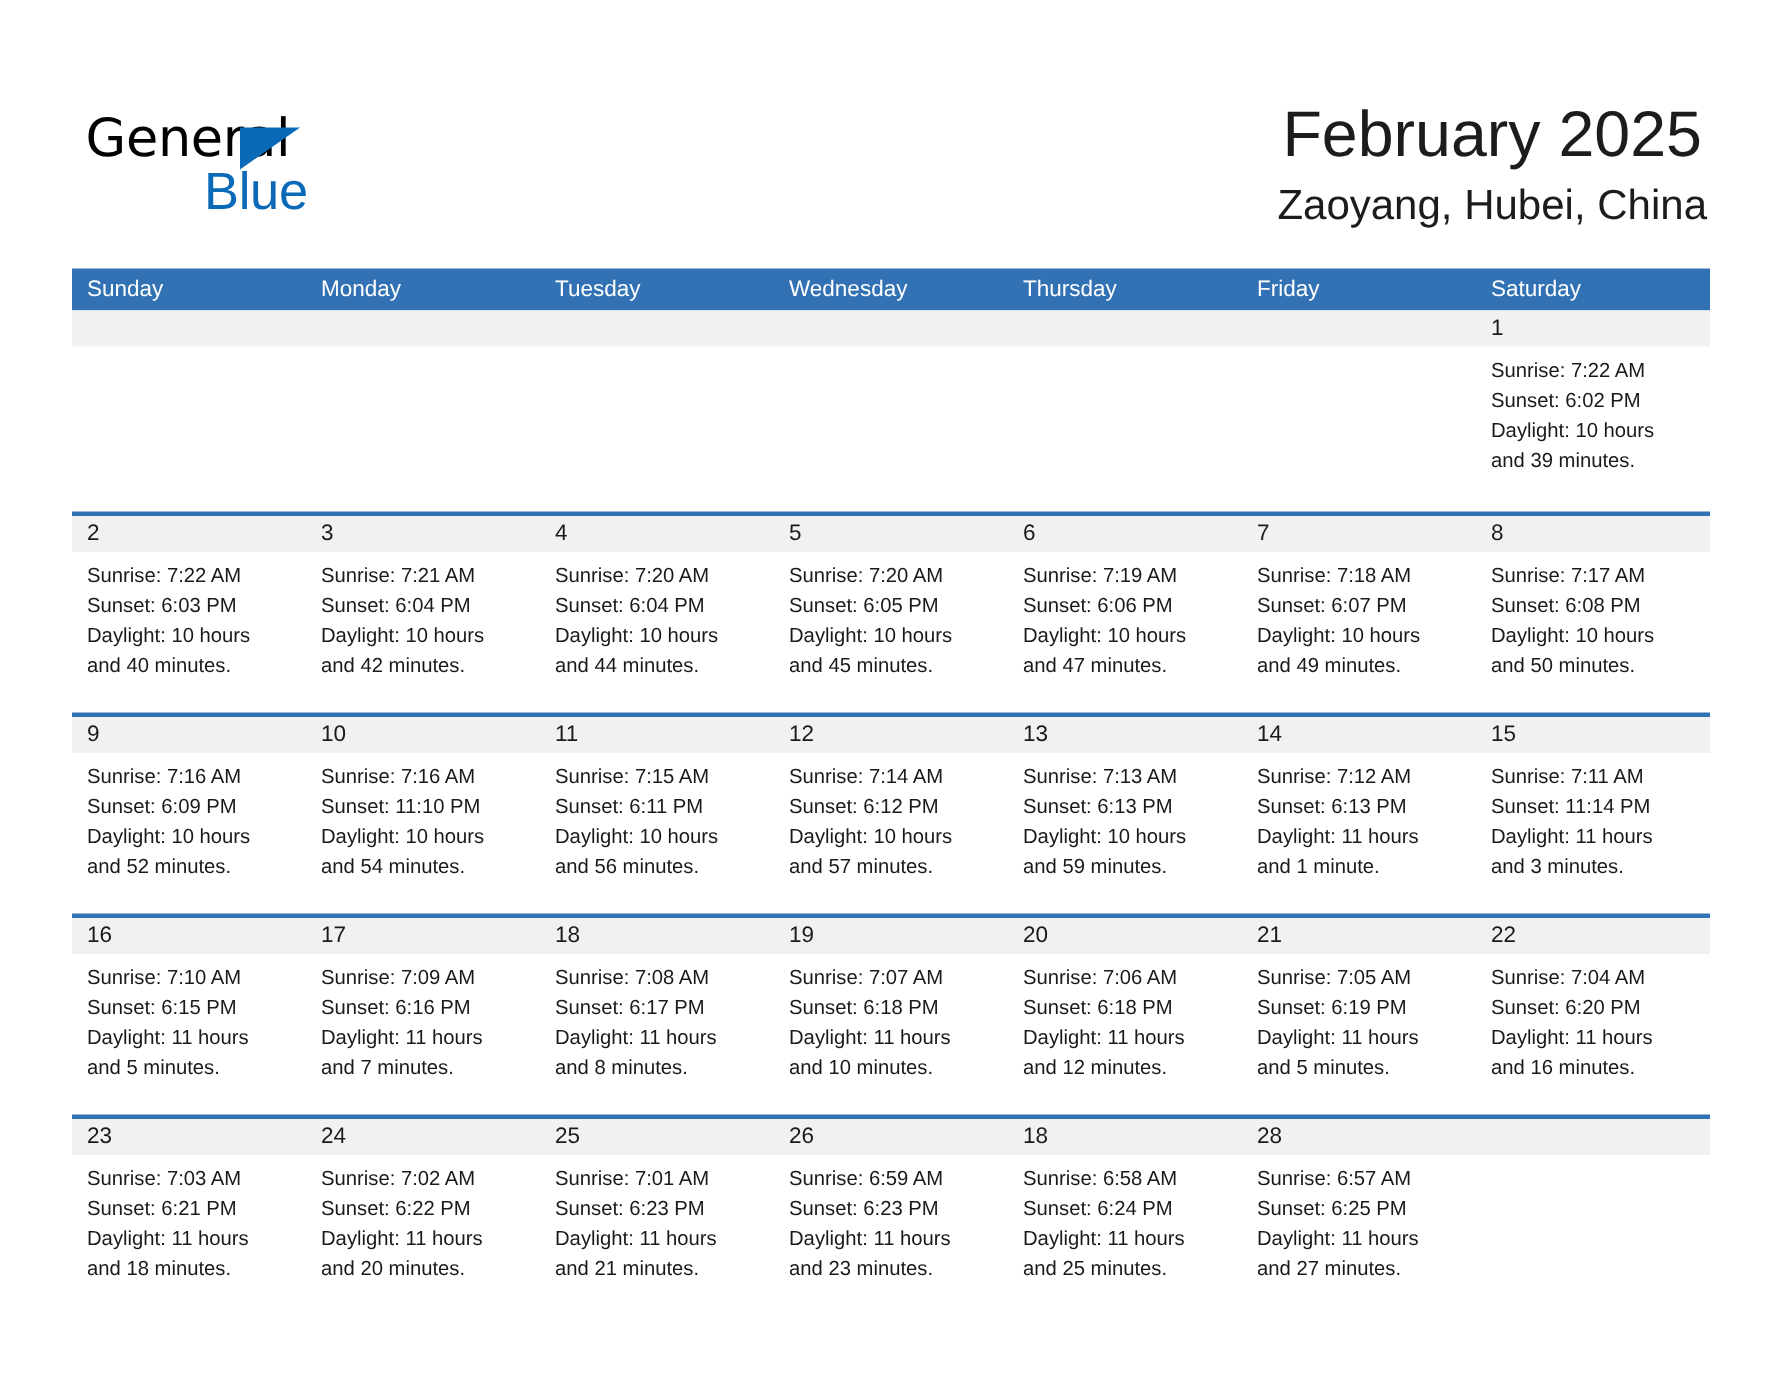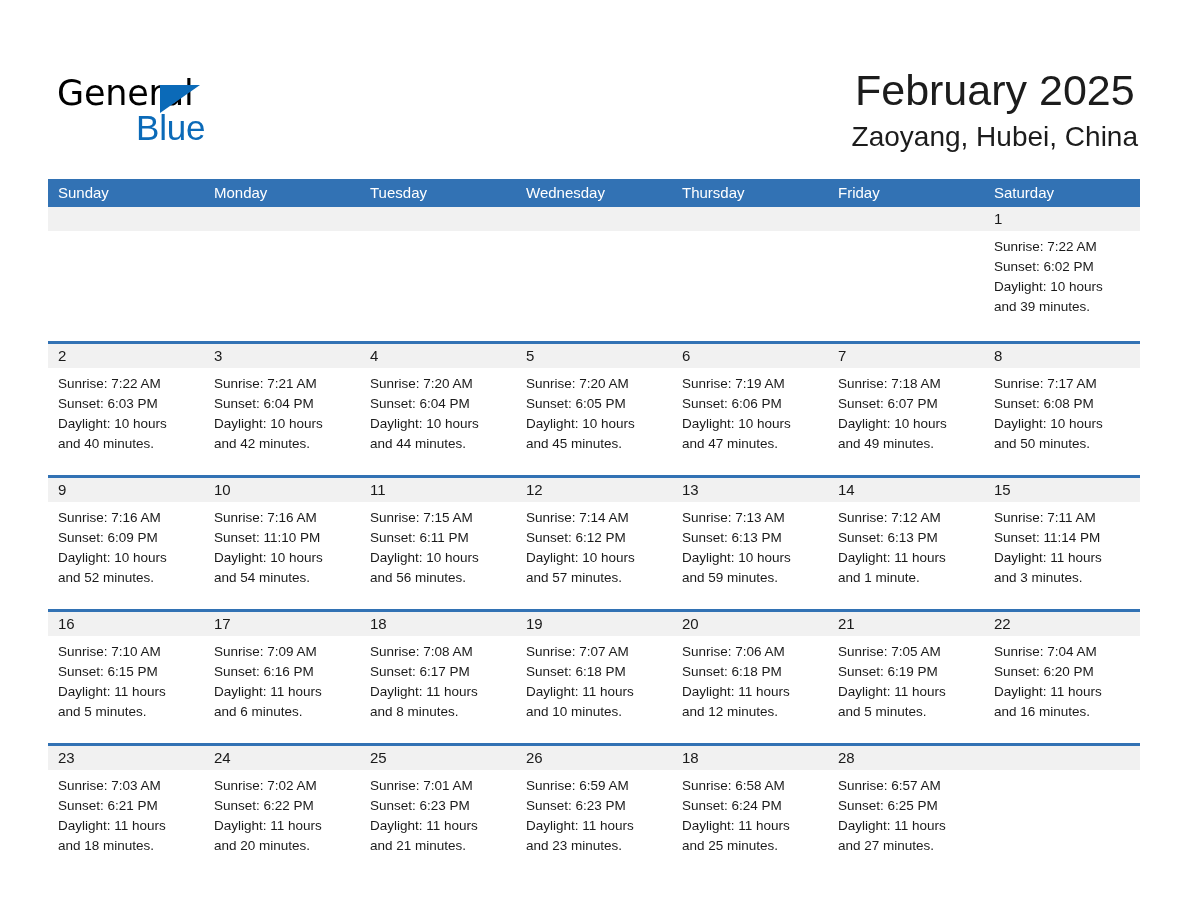--- a/index.html
+++ b/index.html
@@ -406,21 +406,21 @@
             </div>
           </div>
           <div class="cell">
             <div class="daynum-band">
               <span class="daynum">17</span>
             </div>
             <div class="cell-body">
               <div class="cell-line">Sunrise: 7:09 AM</div>
               <div class="cell-line">Sunset: 6:16 PM</div>
               <div class="cell-line">Daylight: 11 hours</div>
-              <div class="cell-line">and 6 minutes.</div>
+              <div class="cell-line">and 7 minutes.</div>
             </div>
           </div>
           <div class="cell">
             <div class="daynum-band">
               <span class="daynum">18</span>
             </div>
             <div class="cell-body">
               <div class="cell-line">Sunrise: 7:08 AM</div>
               <div class="cell-line">Sunset: 6:17 PM</div>
               <div class="cell-line">Daylight: 11 hours</div>

